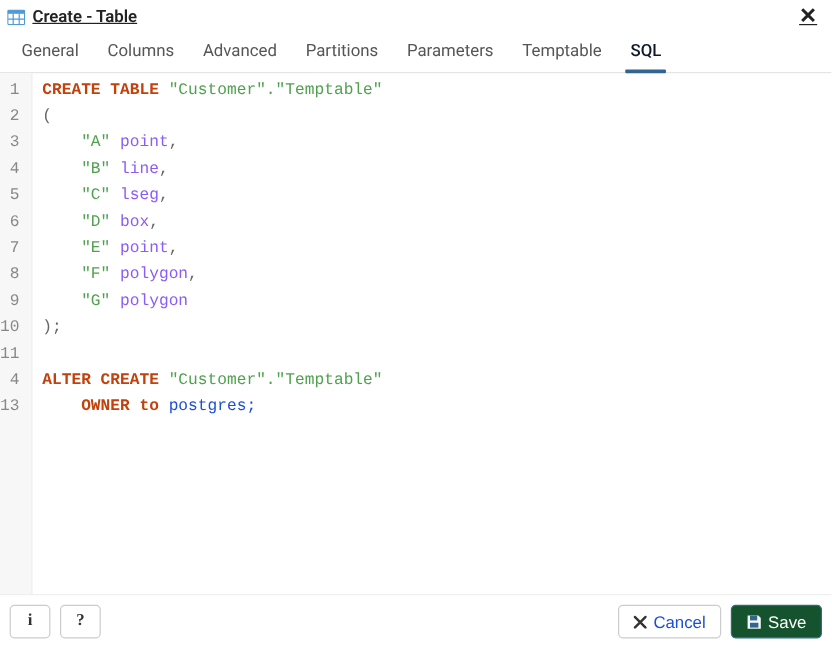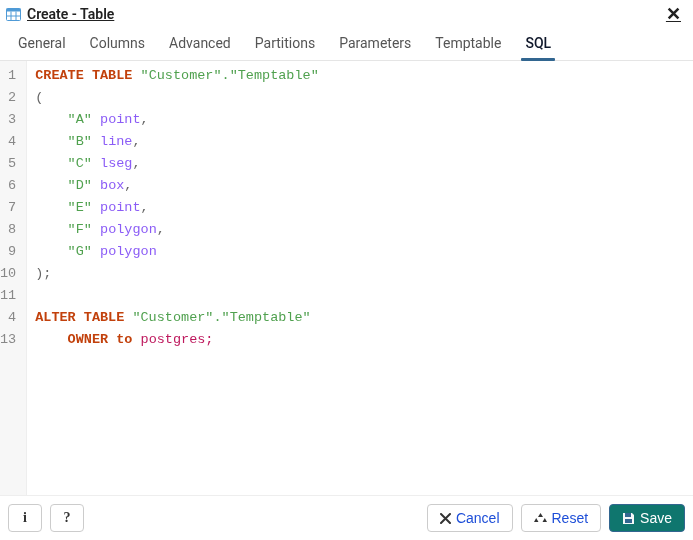--- a/index.html
+++ b/index.html
@@ -82,21 +82,21 @@
   .gutter div { padding-right: 2px; }
   .code {
     padding: 4px 8px;
     white-space: pre;
     flex: 1;
   }
   .kw   { color: #c2410c; font-weight: 600; }
   .str  { color: #50a14f; }
   .punc { color: #666; }
   .type { color: #8b5cf6; }
-  .id   { color: #be185d; }
+  .id   { color: #1d4ed8; }
   .footer {
     display: flex;
     align-items: center;
     padding: 8px;
     gap: 8px;
   }
   .spacer { flex: 1; }
   .btn {
     display: inline-flex;
     align-items: center;
@@ -112,21 +112,21 @@
   }
   .btn.icon-only {
     padding: 6px 10px;
     font-weight: 700;
     font-family: Georgia, serif;
     color: #333;
     min-width: 34px;
     justify-content: center;
   }
   .btn.primary {
-    background: #0f766e;
+    background: #14532d;
     border-color: #326690;
     color: #fff;
   }
   .btn svg { display: block; }
 </style>
 </head>
 <body>
 
 <div class="titlebar">
   <span class="icon">
@@ -172,44 +172,36 @@
 <span class="punc">(</span>
 <span>    </span><span class="str">"A"</span><span> </span><span class="type">point</span><span class="punc">,</span>
 <span>    </span><span class="str">"B"</span><span> </span><span class="type">line</span><span class="punc">,</span>
 <span>    </span><span class="str">"C"</span><span> </span><span class="type">lseg</span><span class="punc">,</span>
 <span>    </span><span class="str">"D"</span><span> </span><span class="type">box</span><span class="punc">,</span>
 <span>    </span><span class="str">"E"</span><span> </span><span class="type">point</span><span class="punc">,</span>
 <span>    </span><span class="str">"F"</span><span> </span><span class="type">polygon</span><span class="punc">,</span>
 <span>    </span><span class="str">"G"</span><span> </span><span class="type">polygon</span><span class="punc"></span>
 <span class="punc">);</span>
 
-<span class="kw">ALTER TABLE </span><span class="str">"Customer"."Temptable"</span>
+<span class="kw">ALTER CREATE </span><span class="str">"Customer"."Temptable"</span>
 <span>    </span><span class="kw">OWNER to </span><span class="id">postgres;</span></div>
 </div>
 
 <div class="footer">
   <button class="btn icon-only">i</button>
   <button class="btn icon-only">?</button>
   <span class="spacer"></span>
   <button class="btn">
     <span>
       <svg width="11" height="11" viewBox="0 0 11 11">
           <path d="M1 1 L10 10 M10 1 L1 10" stroke="#333" stroke-width="2" fill="none" stroke-linecap="round"></path>
         </svg>
     </span>
     <span>Cancel</span>
   </button>
-  <button class="btn">
-    <span>
-      <svg width="13" height="12" viewBox="0 0 13 12">
-          <path d="M6.5 1 L9 5 L4 5 Z M2.2 6 L4.5 10 L0 10 Z M10.8 6 L13 10 L8.5 10 Z" fill="#333"></path>
-        </svg>
-    </span>
-    <span>Reset</span>
-  </button>
   <button class="btn primary">
     <span>
       <svg width="13" height="13" viewBox="0 0 13 13">
           <path d="M1 1 H10 L12 3 V12 H1 Z" fill="#fff" opacity="0.95"></path>
           <rect x="3" y="1" width="6" height="4" fill="#326690"></rect>
           <rect x="3" y="7" width="7" height="4" fill="#326690"></rect>
         </svg>
     </span>
     <span>Save</span>
   </button>

